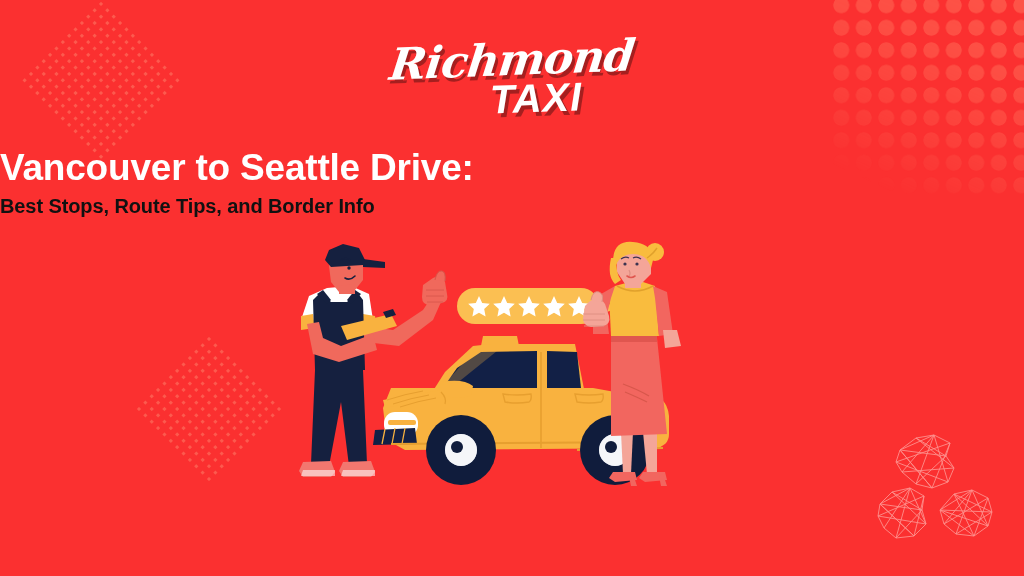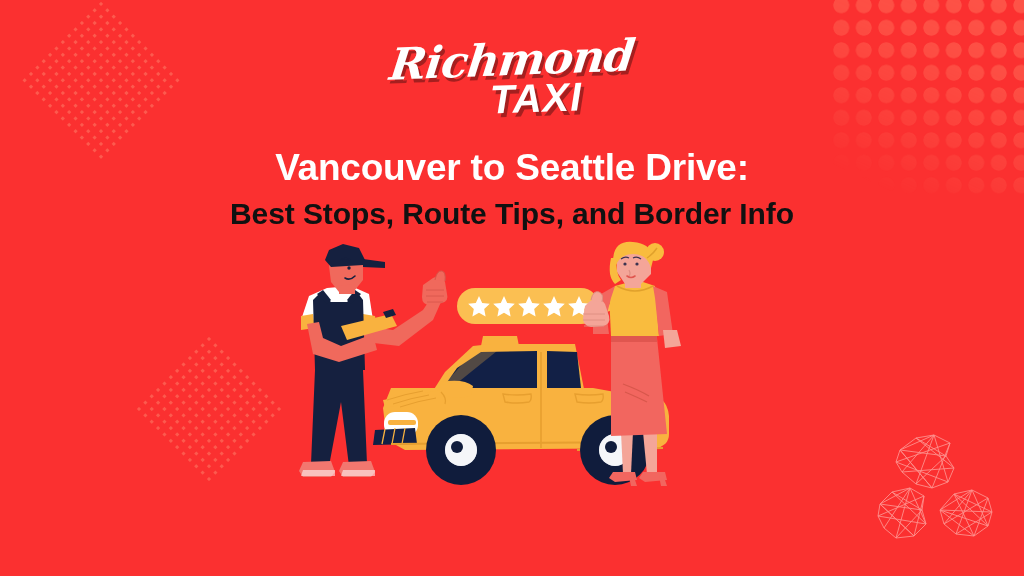--- a/index.html
+++ b/index.html
@@ -57,29 +57,29 @@
     font-style:italic;
     font-weight:700;
     font-size:40px;
     color:#ffffff;
     letter-spacing:1px;
     transform:rotate(-2deg);
     text-shadow:3px 4px 0 rgba(60,10,10,.45);
   }
 
   
-  .headline { position:absolute; left:0; right:0; top:145px; text-align:center; }
+  .headline { position:absolute; left:0; right:0; top:145px; }
   .headline .line1 {
     display:block;
     font-size:37px; font-weight:700; color:#ffffff;
     letter-spacing:-.2px; line-height:1.25;
   }
   .headline .line2 {
     display:block;
-    font-size:30px; font-weight:700; color:#111111;
+    font-size:20px; font-weight:700; color:#111111;
     letter-spacing:-.1px; line-height:1.5;
   }
 
   
   .illustration { position:absolute; left:245px; top:242px; width:520px; height:280px; }
   .illustration svg { display:block; width:520px; height:280px; overflow:visible; }
 </style>
 </head>
 <body>
 

